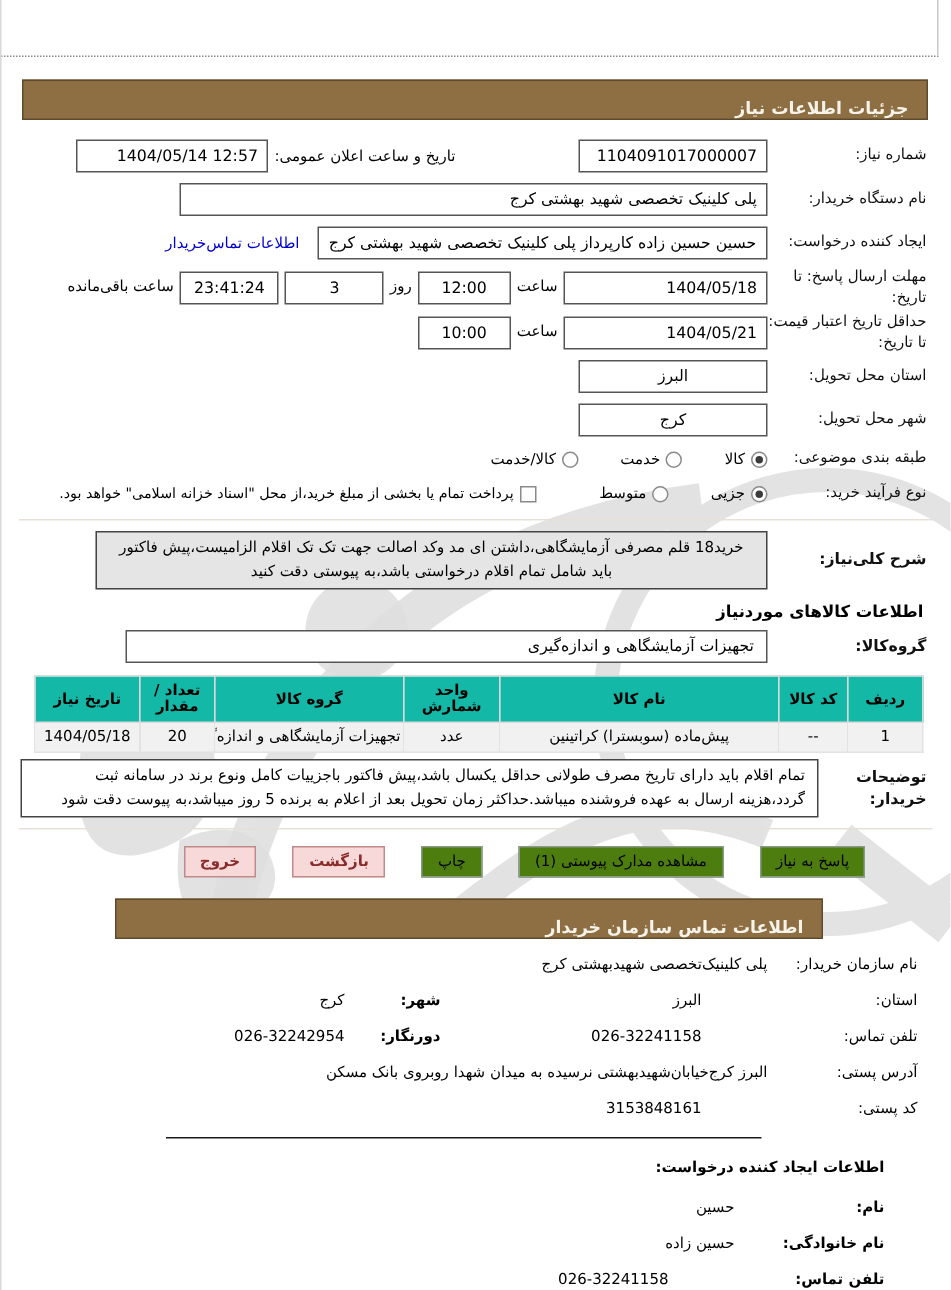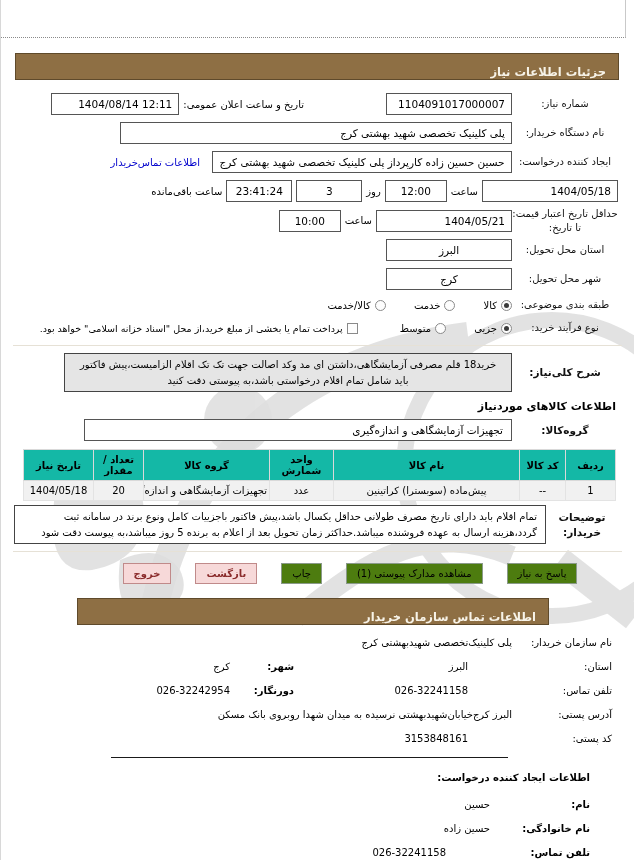--- a/index.html
+++ b/index.html
@@ -32,21 +32,21 @@
     height:27px;
     display:flex;
     align-items:flex-end;
     padding:0 12px;
   }
   .bar1 { margin:15px 15px 0 14px; }
   .bar2 { margin:14px 85px 0 76px; }
 
   .form-area { padding:8px 4px 0 4px; }
   .frow { display:flex; align-items:center; margin:3px 12px 3px 8px; min-height:26px; }
-  .flabel { width:106px; flex-shrink:0; font-size:10px; line-height:1.35; color:#111;text-align:center; }
+  .flabel { width:106px; flex-shrink:0; font-size:10px; line-height:1.35; color:#111; }
   .flabel.bold { font-weight:bold; font-size:10.5px; }
   .fcontent { display:flex; align-items:center; flex:1; gap:4px; }
 
   .ibox {
     border:1px solid #555;
     background:#fff;
     height:22px;
     font-size:10.5px;
     display:flex;
     align-items:center;
@@ -171,21 +171,21 @@
   <div class="form-area">
 
     <div class="frow">
       <div class="flabel">شماره نیاز:</div>
       <div class="fcontent">
         <div class="ibox num w126">
             <bdo dir="ltr">1104091017000007</bdo>
           </div>
         <div class="small-lab gap78">تاریخ و ساعت اعلان عمومی:</div>
         <div class="ibox num w128">
-            <bdo dir="ltr">1404/08/14 12:11</bdo>
+            <bdo dir="ltr">1404/05/14 12:57</bdo>
           </div>
       </div>
     </div>
 
     <div class="frow">
       <div class="flabel">نام دستگاه خریدار:</div>
       <div class="fcontent">
         <div class="ibox num w390">
             <span>پلی کلینیک تخصصی شهید بهشتی کرج</span>
           </div>
@@ -196,20 +196,21 @@
       <div class="flabel">ایجاد کننده درخواست:</div>
       <div class="fcontent">
         <div class="ibox w305">
             <span>حسین حسین زاده کارپرداز پلی کلینیک تخصصی شهید بهشتی کرج</span>
           </div>
         <a class="blue-link">اطلاعات تماس‌خریدار</a>
       </div>
     </div>
 
     <div class="frow">
+      <div class="flabel">مهلت ارسال پاسخ: تا تاریخ:</div>
       <div class="fcontent">
         <div class="ibox num w136">
             <bdo dir="ltr">1404/05/18</bdo>
           </div>
         <span class="small-lab">ساعت</span>
         <div class="ibox w62">
             <bdo dir="ltr">12:00</bdo>
           </div>
         <span class="small-lab">روز</span>
         <div class="ibox w66">

